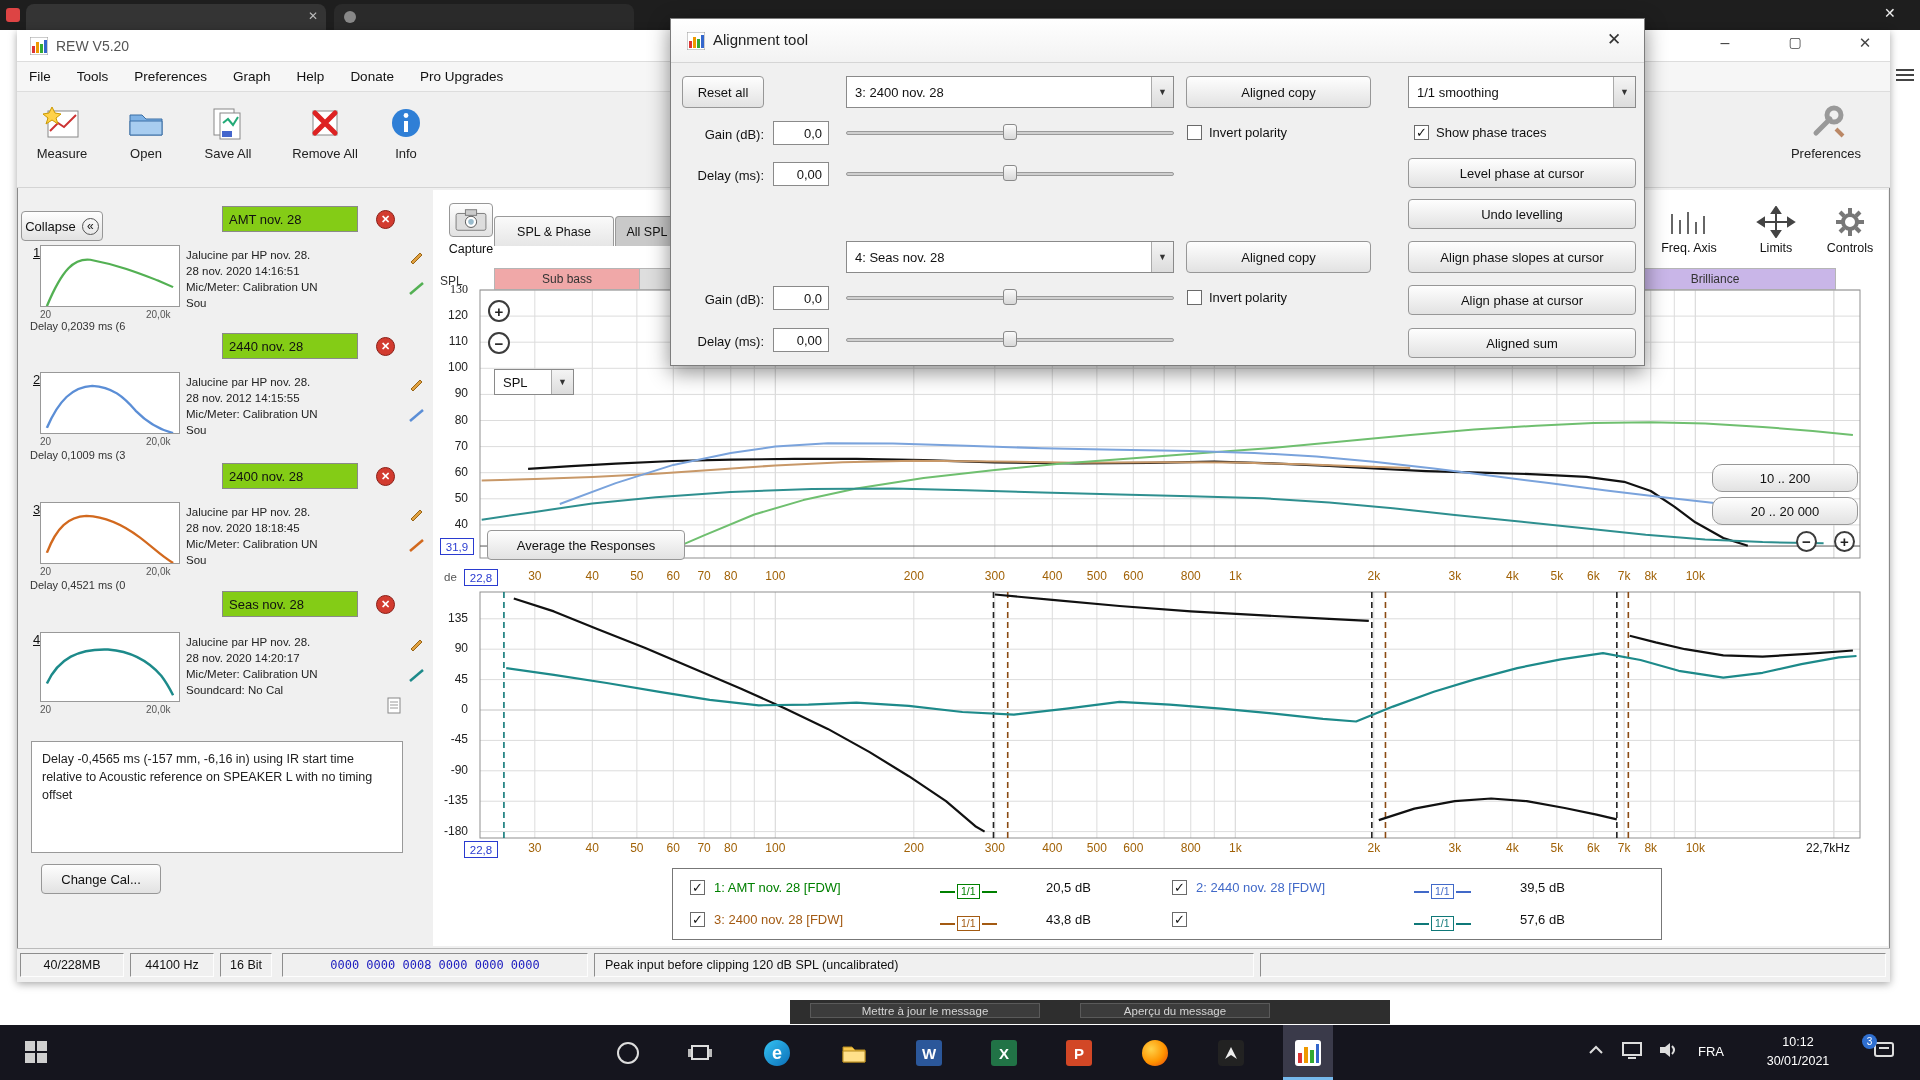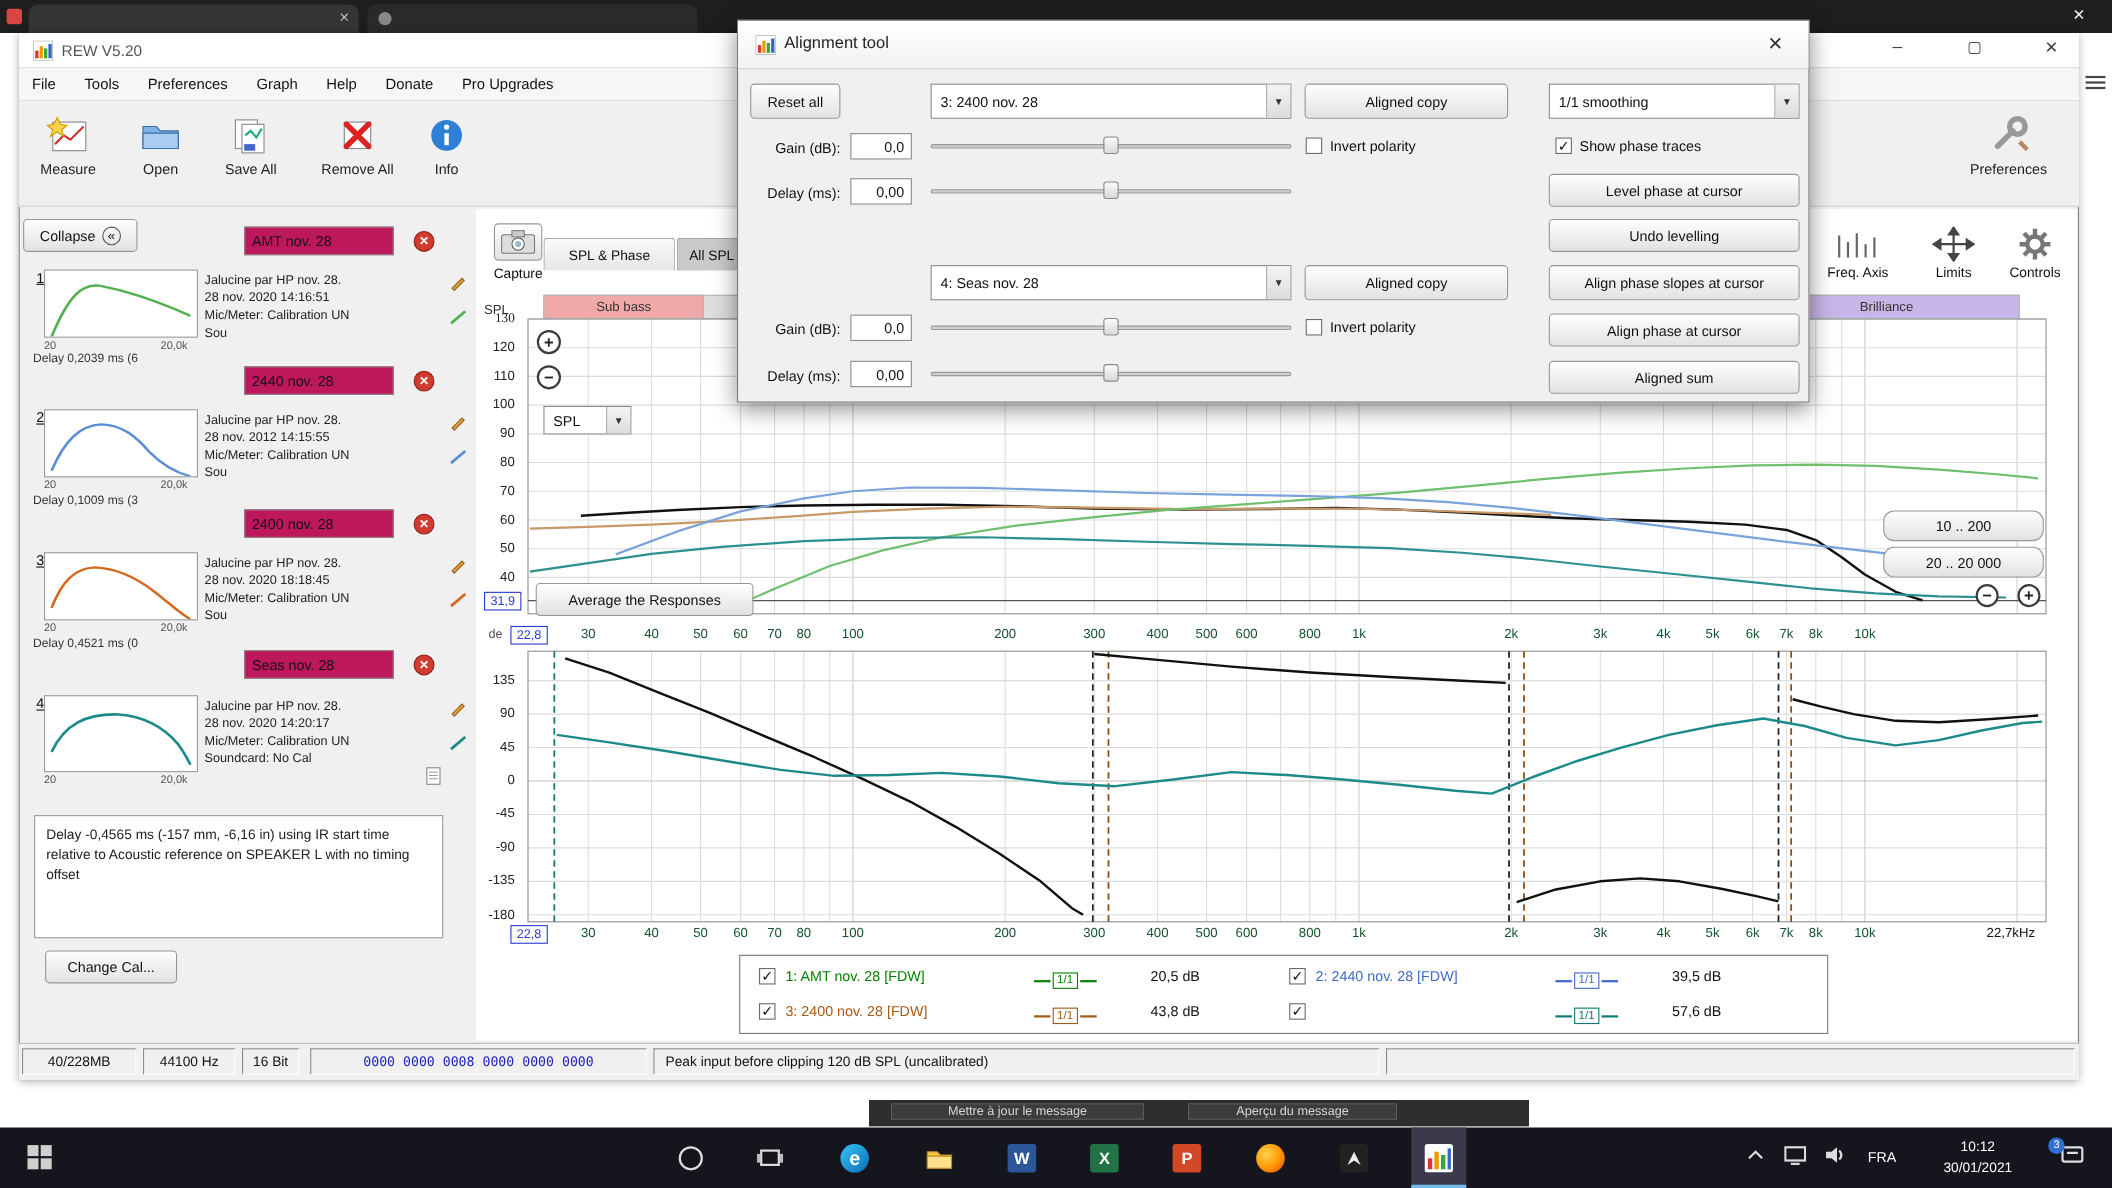--- a/index.html
+++ b/index.html
@@ -14,36 +14,36 @@
 .chk{width:15px;height:15px;background:#fff;border:1px solid #6a6a6a;display:flex;align-items:center;justify-content:center;font-size:13px;line-height:13px;color:#111}
 .lbl{white-space:nowrap}
 .topstrip{position:absolute;left:0;top:0;width:1920px;height:30px;background:#1e1e1e}
 .bgtab{position:absolute;top:4px;height:26px;background:#343434;border-radius:8px 8px 0 0}
 .rewwin{position:absolute;left:17px;top:30px;width:1873px;height:952px;background:#f0f0f0;border:1px solid #8a8a8a;box-shadow:0 2px 8px rgba(0,0,0,.35)}
 .titlebar{position:absolute;left:17px;top:30px;width:1873px;height:32px;background:#fff;border-bottom:1px solid #ddd}
 .menubar{position:absolute;left:17px;top:62px;width:1873px;height:30px;background:#f6f6f6;border-bottom:1px solid #ddd;display:flex;align-items:center;padding-left:12px;gap:26px;font-size:13.5px}
 .toolbar{position:absolute;left:17px;top:92px;width:1873px;height:96px;background:#f0f0f0;border-bottom:1px solid #d4d4d4}
 .ticon{position:absolute;top:104px;width:44px;height:38px;display:flex;align-items:center;justify-content:center}
 .tlabel{position:absolute;top:146px;text-align:center;font-size:13px;color:#222}
-.m-name{position:absolute;width:136px;height:26px;background:#be185d;border:1px solid #8a8a8a;padding:0 6px;display:flex;align-items:center;font-size:13px}
+.m-name{position:absolute;width:136px;height:26px;background:#84cc16;border:1px solid #8a8a8a;padding:0 6px;display:flex;align-items:center;font-size:13px}
 .m-del{position:absolute;width:19px;height:19px;border-radius:50%;background:#d23b2f;color:#fff;font-size:11px;font-weight:bold;display:flex;align-items:center;justify-content:center;border:1px solid #8a1f17}
 .m-num{position:absolute;font-size:13px;text-decoration:underline}
 .m-thumb{position:absolute;width:140px;background:#fff;border:1px solid #999}
 .m-axis{position:absolute;font-size:10px;color:#555}
 .m-desc{position:absolute;font-size:11.5px;color:#222;line-height:16px;white-space:nowrap}
 .m-partial{position:absolute;left:30px;width:350px;height:12px;overflow:hidden;font-size:11px;color:#333;white-space:nowrap}
 .sideicon{position:absolute;width:17px;height:17px}
 .graphpanel{position:absolute;left:433px;top:190px;width:1455px;height:756px;background:#fff}
 .tab{position:absolute;height:30px;border:1px solid #9a9a9a;border-bottom:none;border-radius:4px 4px 0 0;display:flex;align-items:center;justify-content:center;font-size:12.5px;background:linear-gradient(#fafafa,#e6e6e6)}
 .tab.active{background:#c9c9c9}
 .band{position:absolute;height:22px;display:flex;align-items:center;justify-content:center;font-size:12px;color:#333;border:1px solid #b5b5b5}
 .zoombtn{position:absolute;width:22px;height:22px;border:2px solid #3c3c3c;border-radius:50%;background:#fff;display:flex;align-items:center;justify-content:center;font-size:15px;font-weight:bold;color:#222;line-height:1}
 .bluebox{position:absolute;width:34px;height:17px;border:1px solid #2a3bd0;color:#2a3bd0;background:#fff;font-size:11.5px;display:flex;align-items:center;justify-content:center}
 .ytick{position:absolute;width:40px;text-align:right;font-size:12px;color:#222}
-.xtick{position:absolute;width:44px;text-align:center;font-size:12px;color:#14532d}
+.xtick{position:absolute;width:44px;text-align:center;font-size:12px;color:#a16207}
 .legendbox{position:absolute;left:672px;top:868px;width:990px;height:72px;background:#fff;border:1px solid #777}
 .lg-label{position:absolute;font-size:13px;white-space:nowrap}
 .lg-value{position:absolute;font-size:13px;color:#111}
 .lg-marker{position:absolute;display:flex;align-items:center;gap:2px}
 .lg-line{width:15px;height:2px}
 .lg-smooth{border:1.5px solid;font-size:10.5px;padding:0 3px;line-height:13px}
 .statusbar{position:absolute;left:17px;top:948px;width:1873px;height:34px;background:#f0f0f0;border-top:1px solid #bbb}
 .scell{position:absolute;top:953px;height:24px;border:1px solid;border-color:#8d8d8d #fdfdfd #fdfdfd #8d8d8d;display:flex;align-items:center;justify-content:center;font-size:12.5px;background:#f0f0f0;white-space:nowrap}
 .taskbar{position:absolute;left:0;top:1025px;width:1920px;height:55px;background:#15151e;display:flex;align-items:center}
 .tb-ico{position:absolute;top:1038px;width:30px;height:30px;display:flex;align-items:center;justify-content:center}
@@ -147,21 +147,21 @@
   <span class="tlabel" style="left:371px;width:70px">Info</span>
   <span class="ticon" style="left:1806px">
       <svg width="40" height="36" viewBox="0 0 40 36">
         <path d="M8 28 L22 14" stroke="#999" stroke-width="5" stroke-linecap="round"></path>
         <circle cx="26" cy="10" r="7" fill="none" stroke="#999" stroke-width="5"></circle>
         <path d="M28 24 L35 31" stroke="#b86" stroke-width="4"></path>
       </svg>
     </span>
   <span class="tlabel" style="left:1786px;width:80px">Preferences</span>
 
-  <div class="abs btn" style="left:21px;top:199px;width:104px;height:30px;gap:6px">
+  <div class="abs btn" style="left:21px;top:211px;width:82px;height:30px;gap:6px">
     <span>Collapse</span>
     <span style="width:17px;height:17px;border:1.5px solid #555;border-radius:50%;display:flex;align-items:center;justify-content:center;font-size:12px">«</span>
   </div>
 
   <div class="m-name" style="left:222px;top:206px">AMT nov. 28</div>
   <div class="m-del" style="left:376px;top:210px">✕</div>
   <div class="m-num" style="left:33px;top:245px">1</div>
   <div class="m-thumb" style="left:40px;top:245px;height:62px"><svg width="138" height="60" viewBox="0 0 140 70" preserveAspectRatio="none">
         <path class="thumb-curve" fill="none" stroke-width="2.5" d="M6,70 C22,26 34,14 50,16 C78,22 100,32 118,40 L134,48" stroke="#53b053"></path>
       </svg></div>

